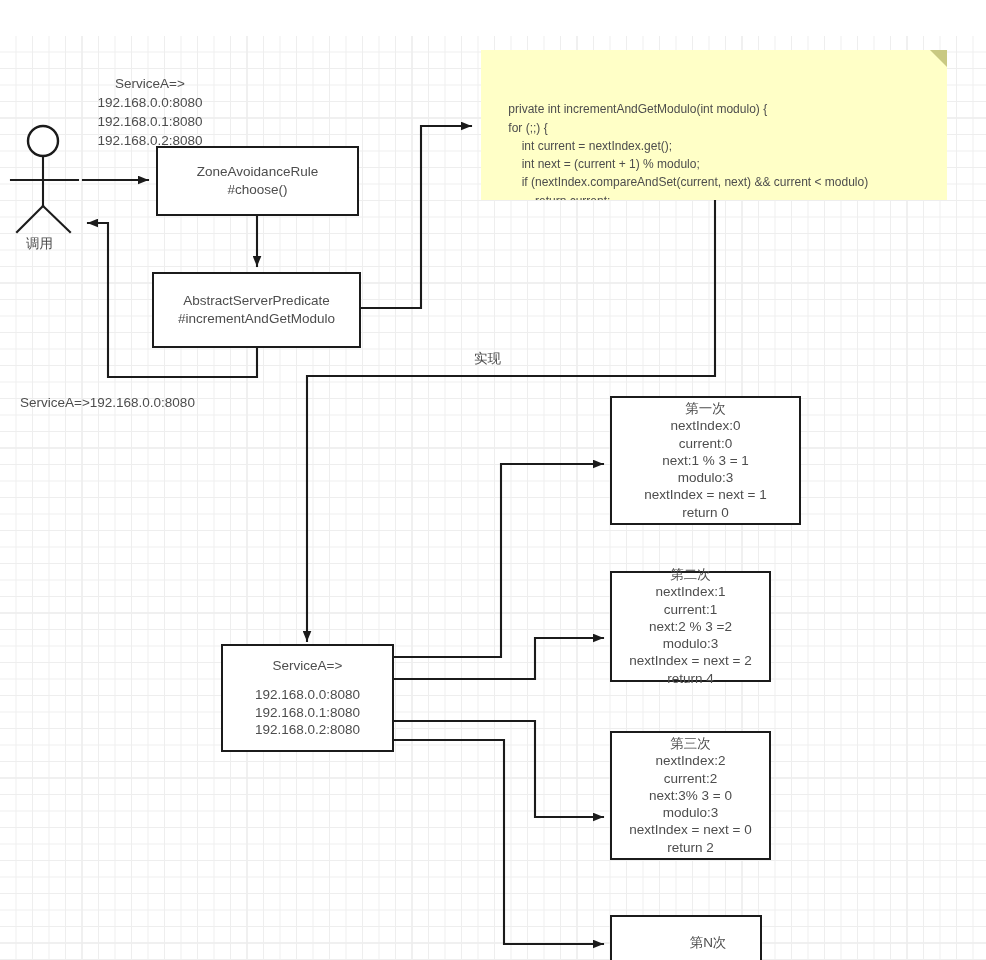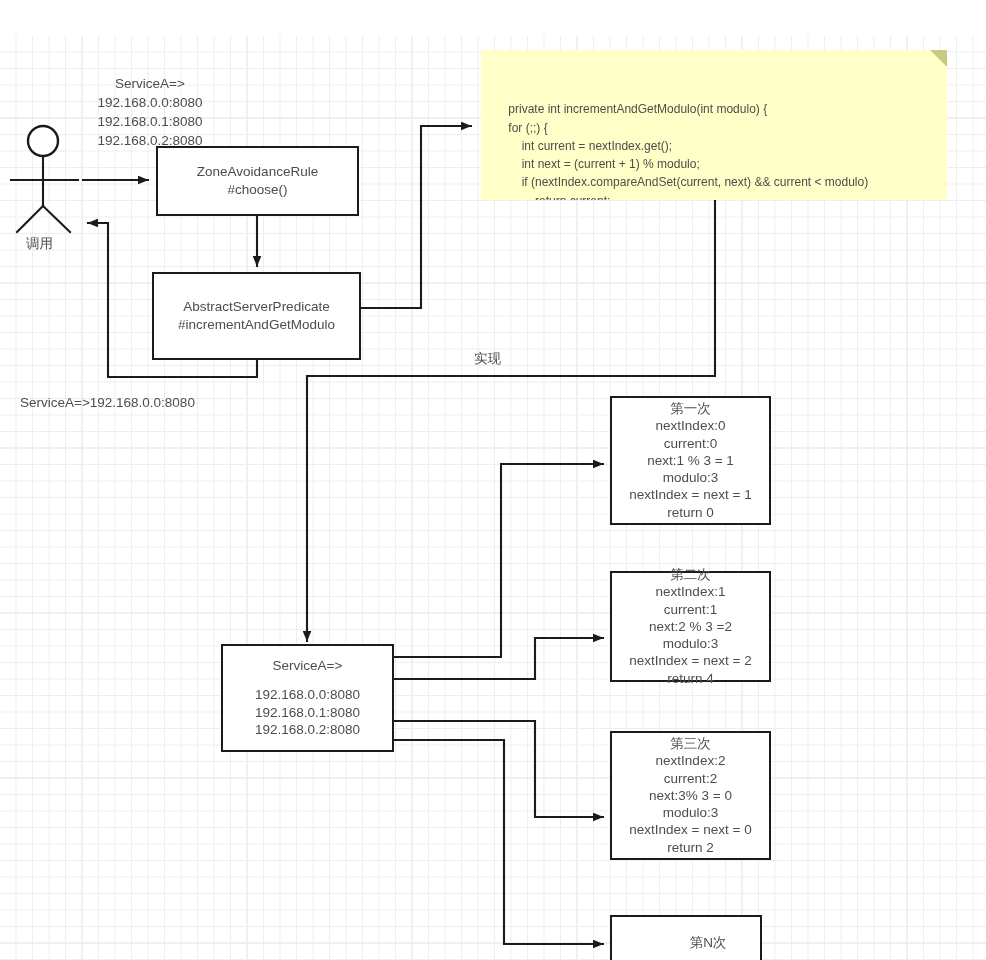--- a/index.html
+++ b/index.html
@@ -135,34 +135,34 @@
 
   <div class="caption" style="left:20px; top:357px;">ServiceA=&gt;192.168.0.0:8080</div>
 
   <div class="caption" style="left:474px; top:313px;">实现</div>
 
   <div class="node" style="left:156px; top:110px; width:203px; height:70px;">
     <span class="ln">ZoneAvoidanceRule</span>
     <span class="ln">#choose()</span>
   </div>
 
-  <div class="node" style="left:152px; top:236px; width:209px; height:88px;">
+  <div class="node" style="left:152px; top:236px; width:209px; height:76px;">
     <span class="ln">AbstractServerPredicate</span>
     <span class="ln">#incrementAndGetModulo</span>
   </div>
 
   <div class="node" style="left:221px; top:608px; width:173px; height:108px;">
     <span class="ln">ServiceA=&gt;</span>
     <span class="gap"></span>
     <span class="ln">192.168.0.0:8080</span>
     <span class="ln">192.168.0.1:8080</span>
     <span class="ln">192.168.0.2:8080</span>
   </div>
 
-  <div class="node tight" style="left:610px; top:360px; width:161px; height:129px;">
+  <div class="node tight" style="left:610px; top:360px; width:191px; height:129px;">
     <span class="ln">第一次</span>
     <span class="ln">nextIndex:0</span>
     <span class="ln">current:0</span>
     <span class="ln">next:1 % 3 = 1</span>
     <span class="ln">modulo:3</span>
     <span class="ln">nextIndex = next = 1</span>
     <span class="ln">return 0</span>
   </div>
 
   <div class="node tight" style="left:610px; top:535px; width:161px; height:111px;">

